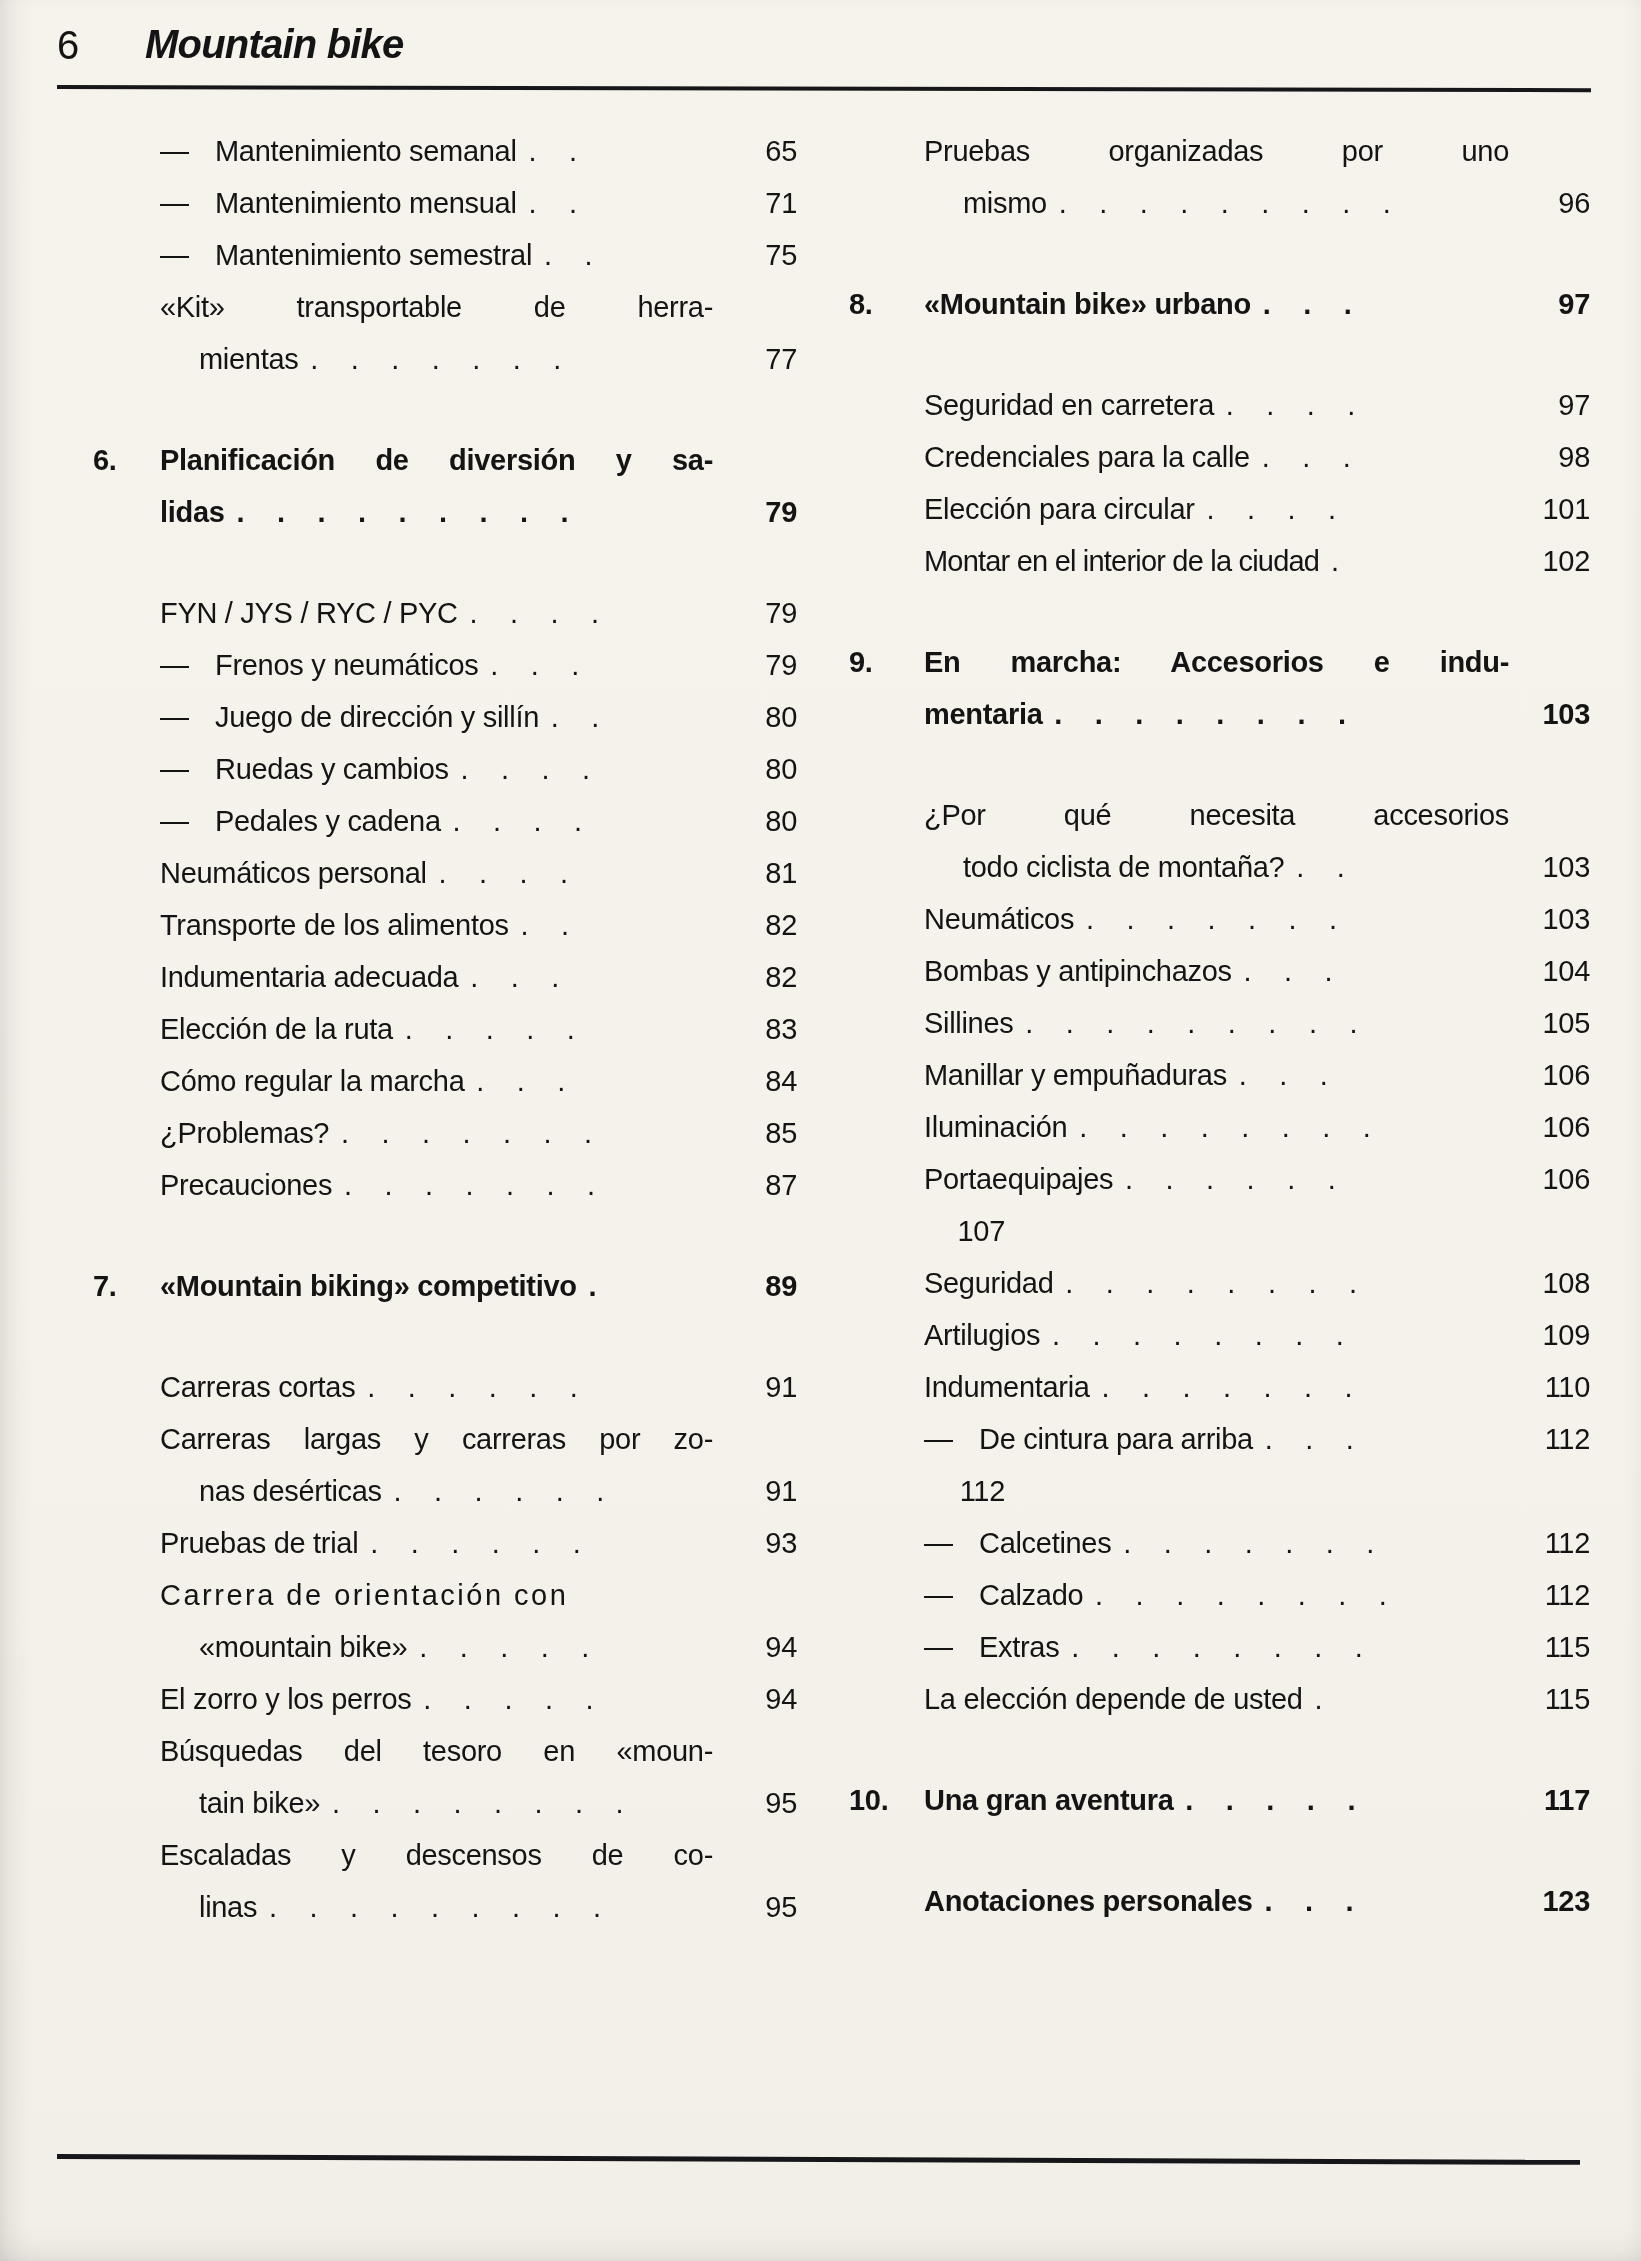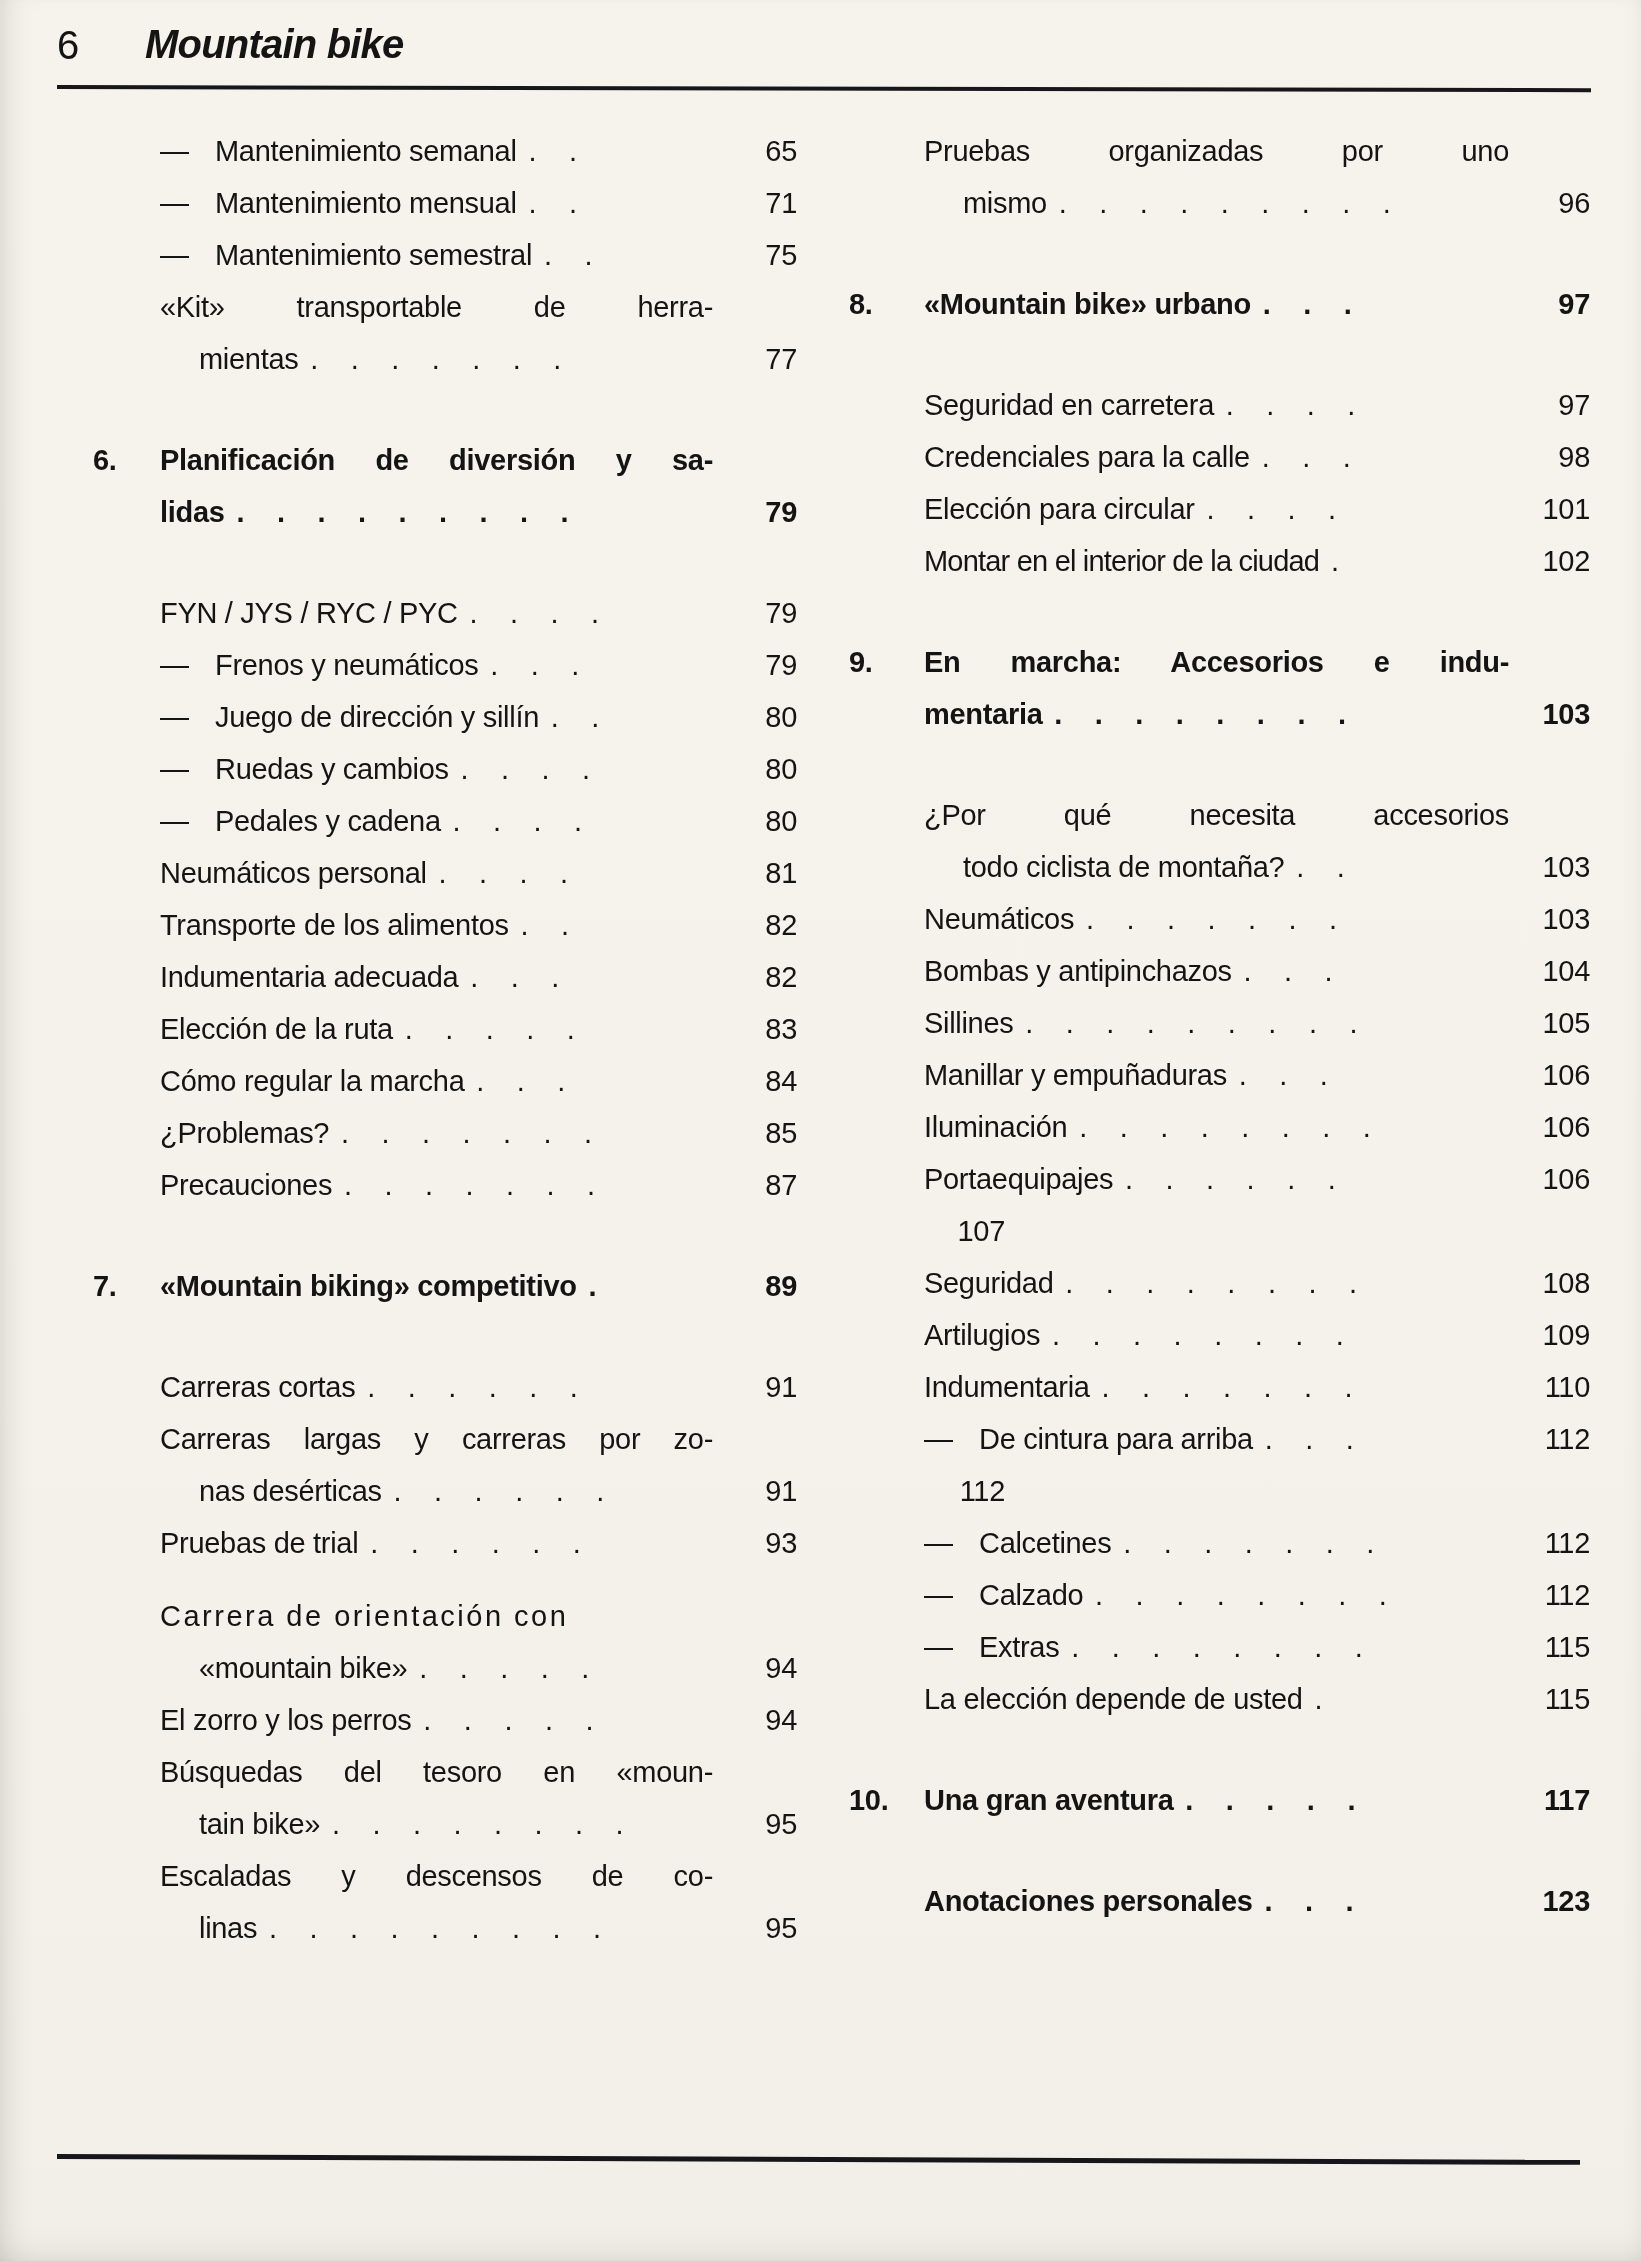--- a/index.html
+++ b/index.html
@@ -31,21 +31,21 @@
   .row.b{font-weight:bold;}
   .num{flex:none;align-self:flex-start;}
   .col-left .num{width:67px;}
   .col-right .num{width:75px;}
   .lbl{flex:1 1 auto;min-width:0;}
   .pg{flex:none;text-align:right;}
   .col-left .pg{width:84px;}
   .col-right .pg{width:81px;}
   .l1{display:block;}
   .l1.j{text-align:justify;text-align-last:justify;}
-  .l1.ls{letter-spacing:2.5px;margin-top:21px;}
+  .l1.ls{letter-spacing:2.5px;}
   .l2{display:block;}
   .l2.ind{padding-left:39px;}
   .dash{display:inline-block;width:55px;}
   .dots{margin-left:11.8px;word-spacing:25px;white-space:nowrap;}
   .tight{letter-spacing:-0.8px;}
 </style>
 </head>
 <body>
 
 <div class="page">

